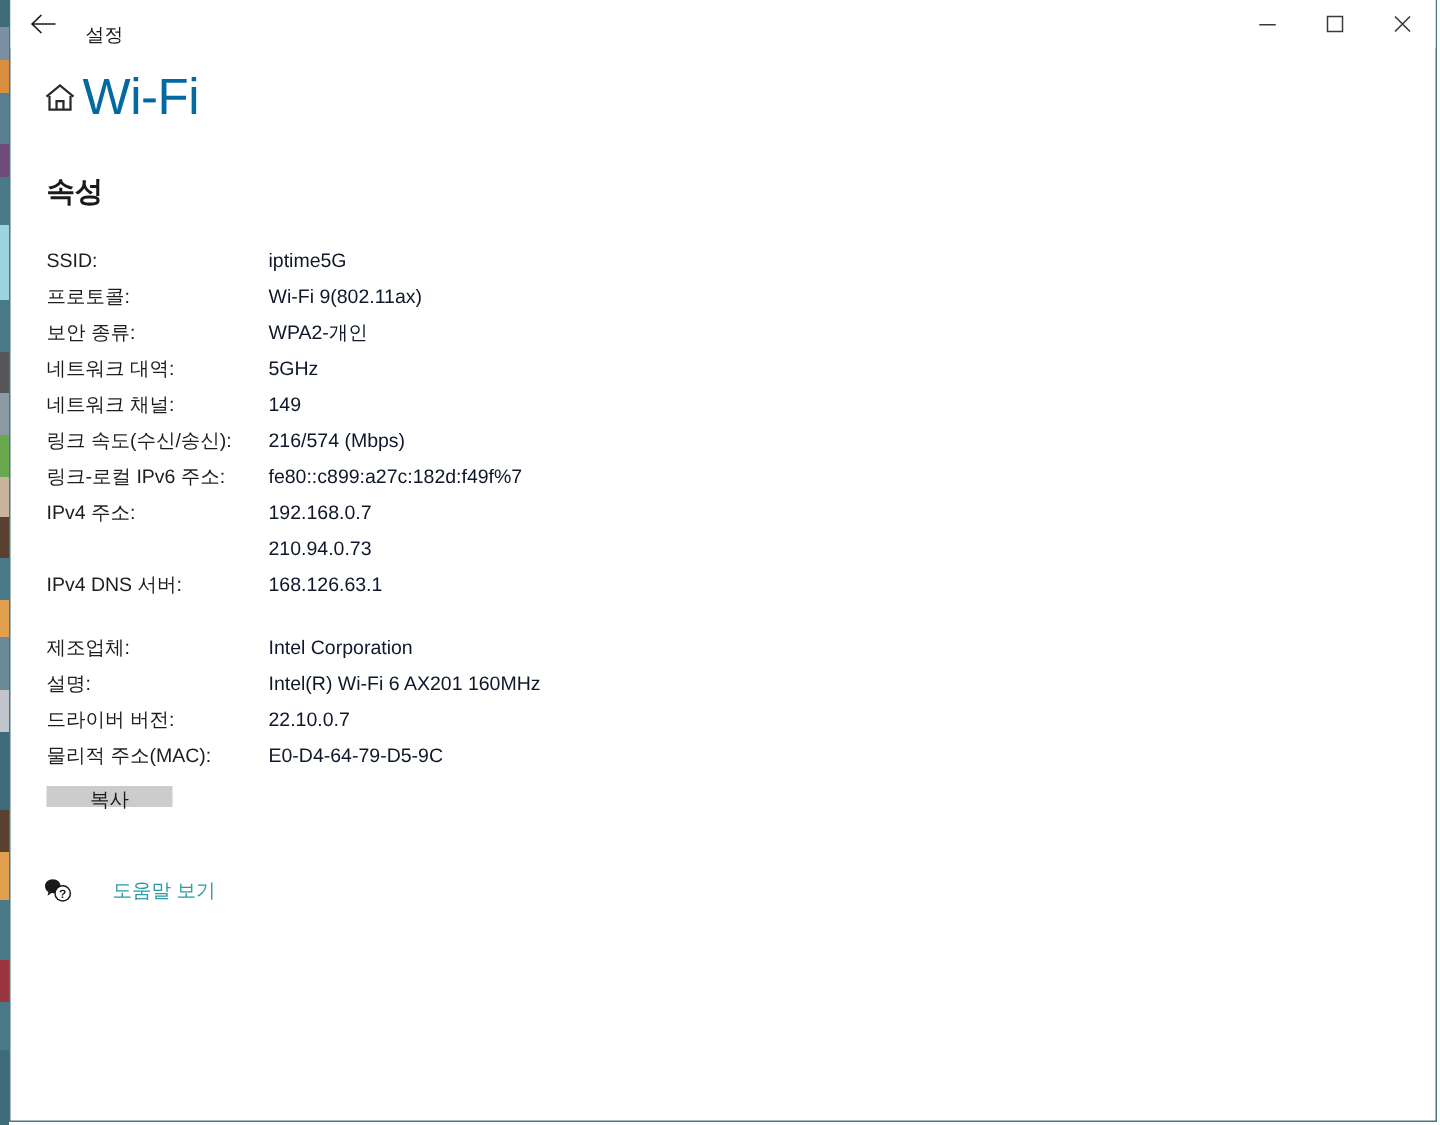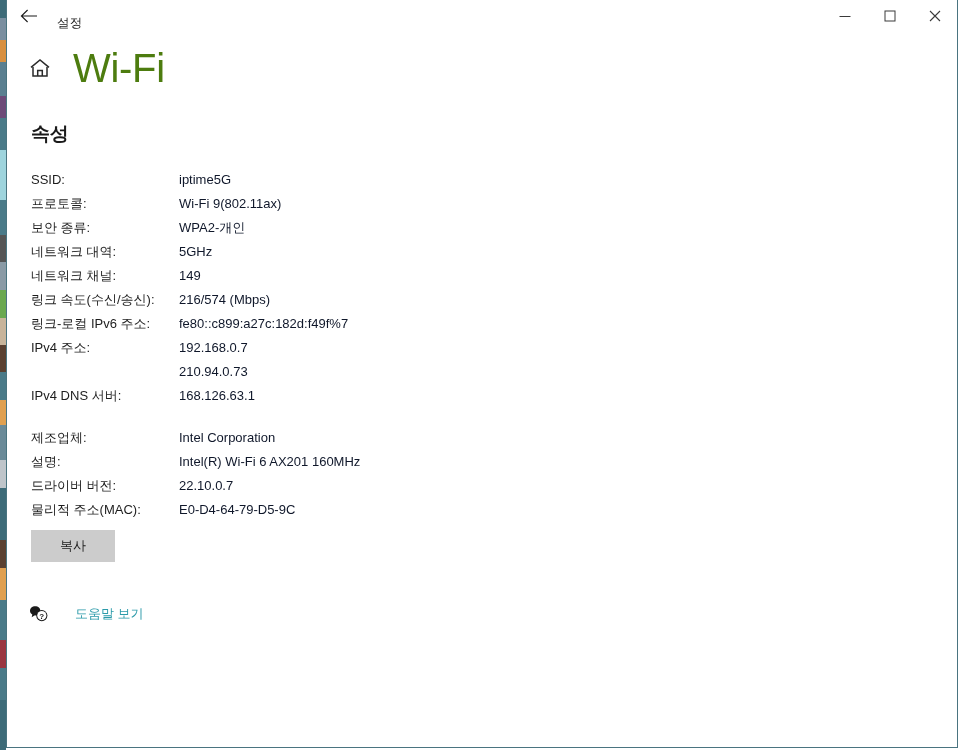--- a/index.html
+++ b/index.html
@@ -111,24 +111,23 @@
     margin: 16px 0 0 18px;
   }
   #home-icon {
     width: 30px;
     height: 30px;
     display: flex;
     align-items: center;
     justify-content: center;
   }
   #page-title {
-    font-size: 40px;
+    font-size: 34px;
     font-weight: 300;
-    color: #4d7c0f;
-    margin-left: 18px;
+    color: #0369a1;
     line-height: 1;
     letter-spacing: -0.3px;
   }
 
   #section-title {
     margin: 33px 0 0 24px;
     font-size: 19px;
     font-weight: 600;
     color: #1a1a1a;
     letter-spacing: -0.2px;
@@ -164,21 +163,21 @@
   }
   .prop-value .vline {
     display: block;
     line-height: 24px;
   }
 
   
   #copy-button {
     margin: 8px 0 0 24px;
     width: 84px;
-    height: 32px;
+    height: 14px;
     background: #cccccc;
     border: none;
     font-family: "Liberation Sans", "DejaVu Sans", sans-serif;
     font-size: 13px;
     color: #1a1a1a;
     cursor: default;
     padding: 0;
   }
 
   

